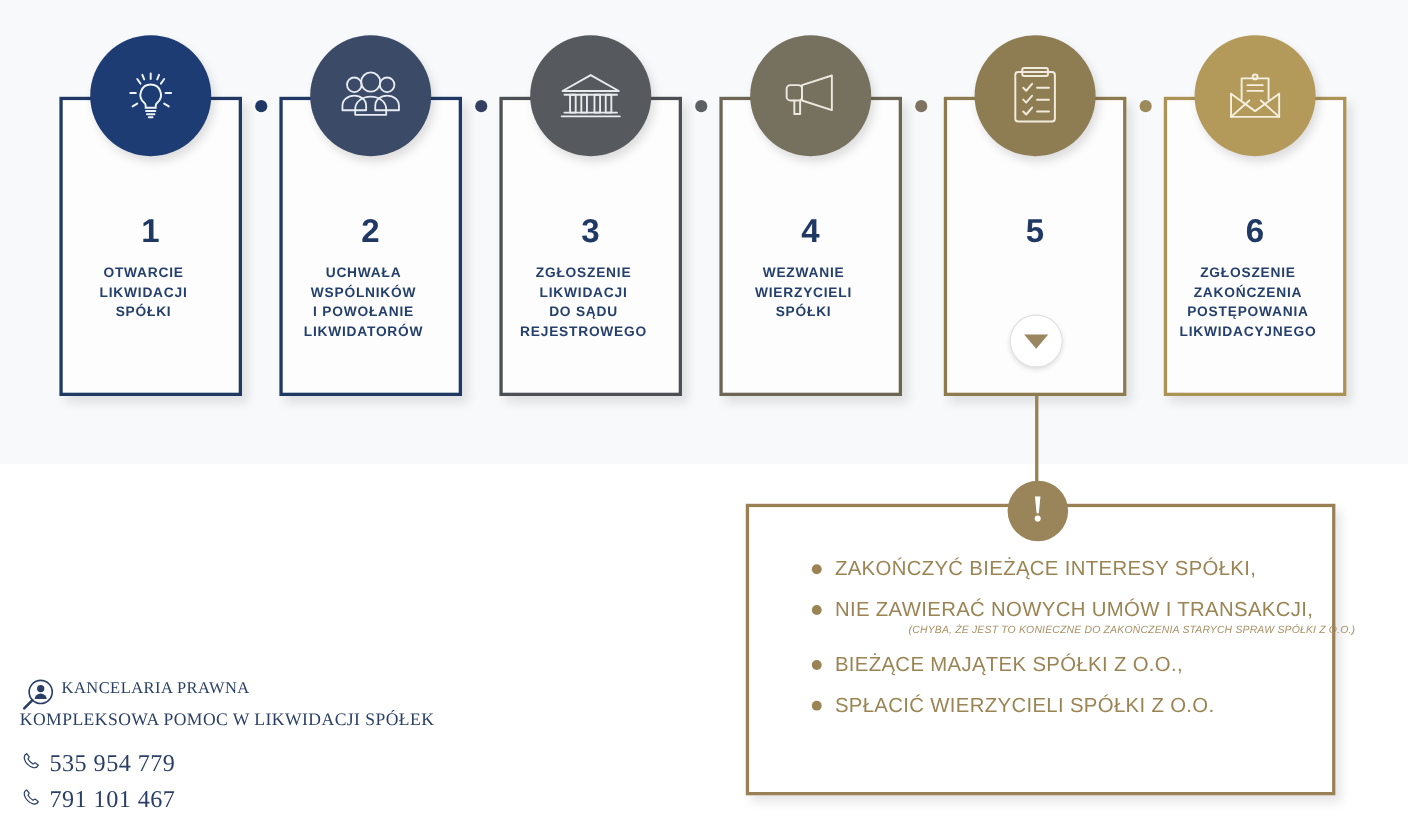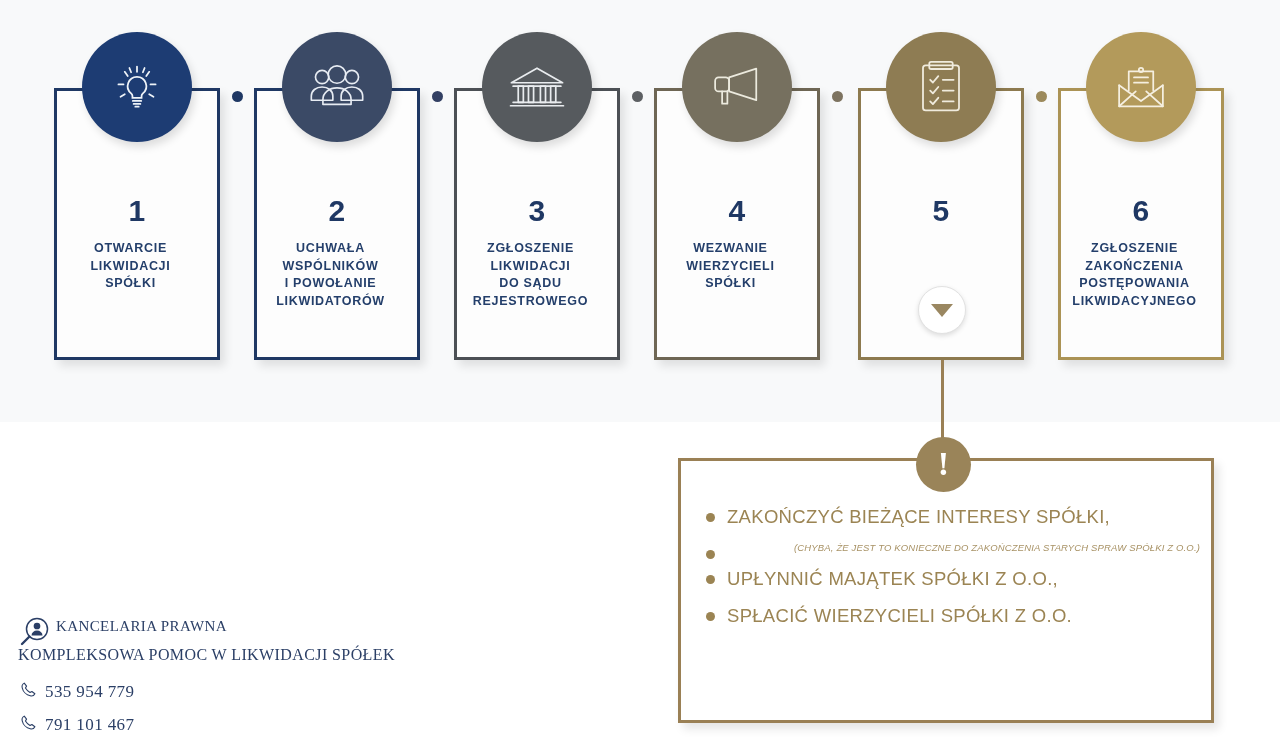--- a/index.html
+++ b/index.html
@@ -167,21 +167,21 @@
     color: #ffffff;
     font-size: 34px;
     font-weight: bold;
     line-height: 1;
     font-family: "Liberation Serif", serif;
     margin-top: -2px;
   }
 
   #callout-list {
     position: absolute;
-    left: 700px;
+    left: 732px;
     top: 505px;
     width: 500px;
   }
   .bullet-row {
     position: relative;
     padding-left: 27px;
     margin-bottom: 14px;
   }
   .bullet-row::before {
     content: "";
@@ -244,21 +244,21 @@
     top: -2px;
   }
   .phone-row {
     position: absolute;
     left: 2px;
     display: flex;
     align-items: center;
     gap: 8px;
   }
   .phone-num {
-    font-size: 17px;
+    font-size: 22px;
     color: #2b3f66;
     font-family: "Liberation Serif", serif;
     letter-spacing: 0.4px;
   }
 </style>
 </head>
 <body>
 
 <div id="top-band"></div>
 
@@ -396,24 +396,25 @@
 
 <div id="alert-badge">
   <span>!</span>
 </div>
 
 <div id="callout-list">
   <div class="bullet-row">
     <span class="bullet-text">ZAKOŃCZYĆ BIEŻĄCE INTERESY SPÓŁKI,</span>
   </div>
   <div class="bullet-row">
+    <span class="bullet-text">NIE ZAWIERAĆ NOWYCH UMÓW I TRANSAKCJI,</span>
     <span class="bullet-note">(CHYBA, ŻE JEST TO KONIECZNE DO ZAKOŃCZENIA STARYCH SPRAW SPÓŁKI Z O.O.)</span>
   </div>
   <div class="bullet-row">
-    <span class="bullet-text">UPŁYNNIĆ MAJĄTEK SPÓŁKI Z O.O.,</span>
+    <span class="bullet-text">BIEŻĄCE MAJĄTEK SPÓŁKI Z O.O.,</span>
   </div>
   <div class="bullet-row">
     <span class="bullet-text">SPŁACIĆ WIERZYCIELI SPÓŁKI Z O.O.</span>
   </div>
 </div>
 
 <div id="contact">
   <span id="logo-icon">
     <svg width="34" height="34" viewBox="0 0 34 34" fill="none" stroke="#2b3f66" stroke-width="1.5">
       <circle cx="19" cy="13" r="10.5"></circle>

